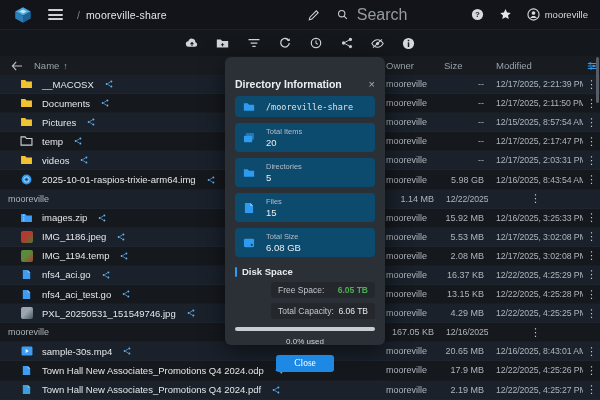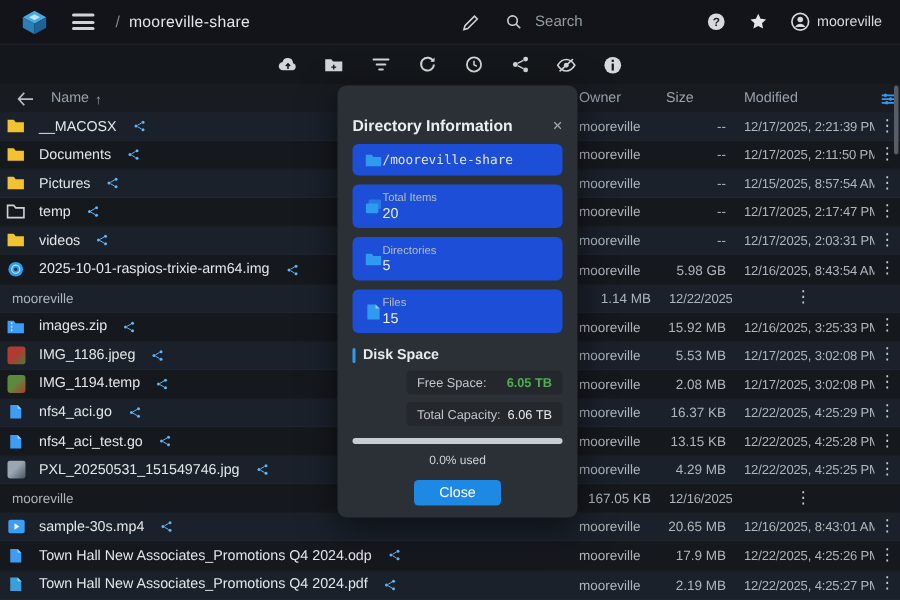--- a/index.html
+++ b/index.html
@@ -9,21 +9,21 @@
   .topbar{position:absolute;top:0;left:0;right:0;height:30px;background:#121419;display:flex;align-items:center;padding:0 12px;box-sizing:border-box;border-bottom:1px solid #1d2126;}
   .logo{width:22px;height:22px;margin-right:14px;flex:0 0 auto;}
   .hamburger{width:15px;height:11px;display:flex;flex-direction:column;justify-content:space-between;cursor:pointer;flex:0 0 auto;}
   .hamburger i{display:block;height:2px;background:#cfd3d8;border-radius:1px;}
   .crumb-sep{color:#80868d;font-size:10.5px;margin-left:14px;}
   .crumb-title{color:#e2e5e9;font-size:10.5px;margin-left:6px;letter-spacing:.2px;}
   .topbar .spacer{flex:1;}
   .tb-ic{width:14px;height:14px;display:flex;align-items:center;justify-content:center;flex:0 0 auto;cursor:pointer;}
   .pencil{margin-right:16px;}
   .searchbox{display:flex;align-items:center;gap:7px;width:118px;margin-right:16px;}
-  .searchbox input{background:transparent;border:none;outline:none;color:#c7ccd2;font-size:10px;width:90px;font-family:"Liberation Sans",sans-serif;}
+  .searchbox input{background:transparent;border:none;outline:none;color:#c7ccd2;font-size:16px;width:90px;font-family:"Liberation Sans",sans-serif;}
   .searchbox input::placeholder{color:#969ca4;}
   .help{margin-right:14px;}
   .star{margin-right:14px;}
   .userblk{display:flex;align-items:center;gap:5px;cursor:pointer;}
   .userblk .uname{color:#d5d9dd;font-size:9.5px;}
 
   
   .toolbar{position:absolute;top:30px;left:0;right:0;height:26px;display:flex;align-items:center;justify-content:center;gap:17px;background:#14171b;}
   .tool{width:14px;height:14px;display:flex;align-items:center;justify-content:center;cursor:pointer;color:#d2d6da;}
 
@@ -37,55 +37,55 @@
   .h-owner{padding-left:8px;}
   .h-size{text-align:left;padding-left:6px;}
   .h-mod{padding-left:8px;}
   .h-opts{display:flex;justify-content:center;cursor:pointer;}
 
   .rows{position:absolute;top:19px;left:0;right:0;bottom:0;}
   .row{display:grid;grid-template-columns:378px 60px 50px 95px 17px;height:19.1px;align-items:center;box-sizing:border-box;border-bottom:1px solid rgba(255,255,255,0.02);cursor:default;}
   .row:nth-child(odd){background:#1a212b;}
   .row:nth-child(even){background:#15181d;}
   .cell{overflow:hidden;white-space:nowrap;}
-  .c-name{display:flex;align-items:center;gap:9px;padding-left:4px;}
+  .c-name{display:flex;align-items:center;gap:9px;padding-left:20px;}
   .ficon{width:13px;height:13px;display:flex;align-items:center;justify-content:center;flex:0 0 auto;}
   .ficon svg{display:block;}
   .thumb{display:block;width:12px;height:12px;border-radius:2px;}
   .fname{color:#e4e7ea;font-size:9.5px;}
   .sharedbadge{display:flex;align-items:center;margin-left:2px;}
   .c-owner{color:#afb5bc;font-size:9px;padding-left:8px;}
   .c-size{color:#afb5bc;font-size:9px;text-align:right;padding-right:4px;}
   .c-mod{color:#afb5bc;font-size:8.7px;padding-left:8px;letter-spacing:-0.1px;}
   .c-menu{color:#c3c8ce;font-size:11px;text-align:center;cursor:pointer;line-height:1;}
 
   .scrollthumb{position:absolute;right:1px;top:57px;width:3px;height:46px;background:#565d66;border-radius:2px;}
 
   
   .modal{position:absolute;left:225px;top:57px;width:160px;height:288px;background:#2b3036;border-radius:6px;box-shadow:0 6px 24px rgba(0,0,0,.55);box-sizing:border-box;padding:9px 10px;z-index:10;}
   .m-head{display:flex;align-items:center;justify-content:space-between;margin-top:12px;}
   .m-title{color:#eceff1;font-size:10.5px;font-weight:bold;}
   .m-close{color:#aab0b6;font-size:11px;cursor:pointer;line-height:1;}
-  .m-card{background:#1d4ed8;border-radius:4px;margin-top:6px;padding:4px 7px;display:flex;align-items:center;gap:0;}
+  .m-card{background:#0c4a6e;border-radius:4px;margin-top:6px;padding:4px 7px;display:flex;align-items:center;gap:11px;}
   .m-card .mono{font-family:"DejaVu Sans Mono",monospace;font-size:8.5px;color:#dfe3e7;}
   .m-stat .txt{display:flex;flex-direction:column;gap:1px;}
   .m-lab{color:#b7bdc4;font-size:7.5px;}
   .m-val{color:#eceff1;font-size:9.5px;}
   .mic{width:13px;height:13px;display:flex;align-items:center;justify-content:center;flex:0 0 auto;}
   .disk-head{display:flex;align-items:center;gap:5px;margin-top:9px;}
   .disk-bar{width:2px;height:10px;background:#2f9bf0;border-radius:1px;}
   .disk-title{color:#e8ebee;font-size:9.5px;font-weight:bold;}
   .kv{background:#24282d;border-radius:3px;margin-top:5px;padding:3px 7px;display:flex;align-items:center;justify-content:space-between;margin-left:36px;}
   .kv .k{color:#c2c7cd;font-size:8.5px;}
   .kv .v{color:#e8eaed;font-size:8.5px;}
   .kv .v.green{color:#4caf50;font-weight:bold;}
   .progress{margin-top:8px;height:4px;border-radius:2px;background:#c9ccd0;position:relative;overflow:hidden;}
   .progress .fill{position:absolute;left:0;top:0;bottom:0;background:#4caf50;}
   .pct{text-align:center;color:#cfd3d8;font-size:8px;margin-top:6px;}
-  .closebtn{display:block;margin:9px auto 0;width:58px;height:17px;background:#1e88e5;border:none;border-radius:3px;color:#fff;font-size:9.5px;font-family:Liberation Sans, sans-serif;cursor:pointer;line-height:17px;padding:0;}
+  .closebtn{display:block;margin:9px auto 0;width:58px;height:17px;background:#1e88e5;border:none;border-radius:3px;color:#fff;font-size:9.5px;font-family:Liberation Serif, serif;cursor:pointer;line-height:17px;padding:0;}
 </style>
 </head>
 <body>
 
 <div class="screen">
 
   <div class="topbar">
     <span class="logo">
       <svg viewBox="0 0 24 24" width="22" height="22">
           <path d="M12 3.5l8.5 4.7L12 12.9 3.5 8.2z" fill="#4aa8e0"></path>
@@ -619,20 +619,32 @@
           <svg viewBox="0 0 11 13" width="10" height="12">
             <path d="M1 1h6l3 3v8H1z" fill="#2f9bf0"></path>
             <path d="M7 1v3h3" fill="#9ccdf7"></path>
           </svg>
         </span>
       <span class="txt">
           <span class="m-lab">Files</span>
           <span class="m-val">15</span>
         </span>
     </div>
+    <div class="m-card m-stat">
+      <span class="mic">
+          <svg viewBox="0 0 13 13" width="12" height="12">
+            <rect x="1" y="2" width="11" height="9" rx="1.5" fill="#2f9bf0"></rect>
+            <circle cx="9.5" cy="8.5" r="1.2" fill="#1a3f61"></circle>
+          </svg>
+        </span>
+      <span class="txt">
+          <span class="m-lab">Total Size</span>
+          <span class="m-val">6.08 GB</span>
+        </span>
+    </div>
     <div class="disk-head">
       <span class="disk-bar"></span>
       <span class="disk-title">Disk Space</span>
     </div>
     <div class="kv">
       <span class="k">Free Space:</span>
       <span class="v green">6.05 TB</span>
     </div>
     <div class="kv">
       <span class="k">Total Capacity:</span>

